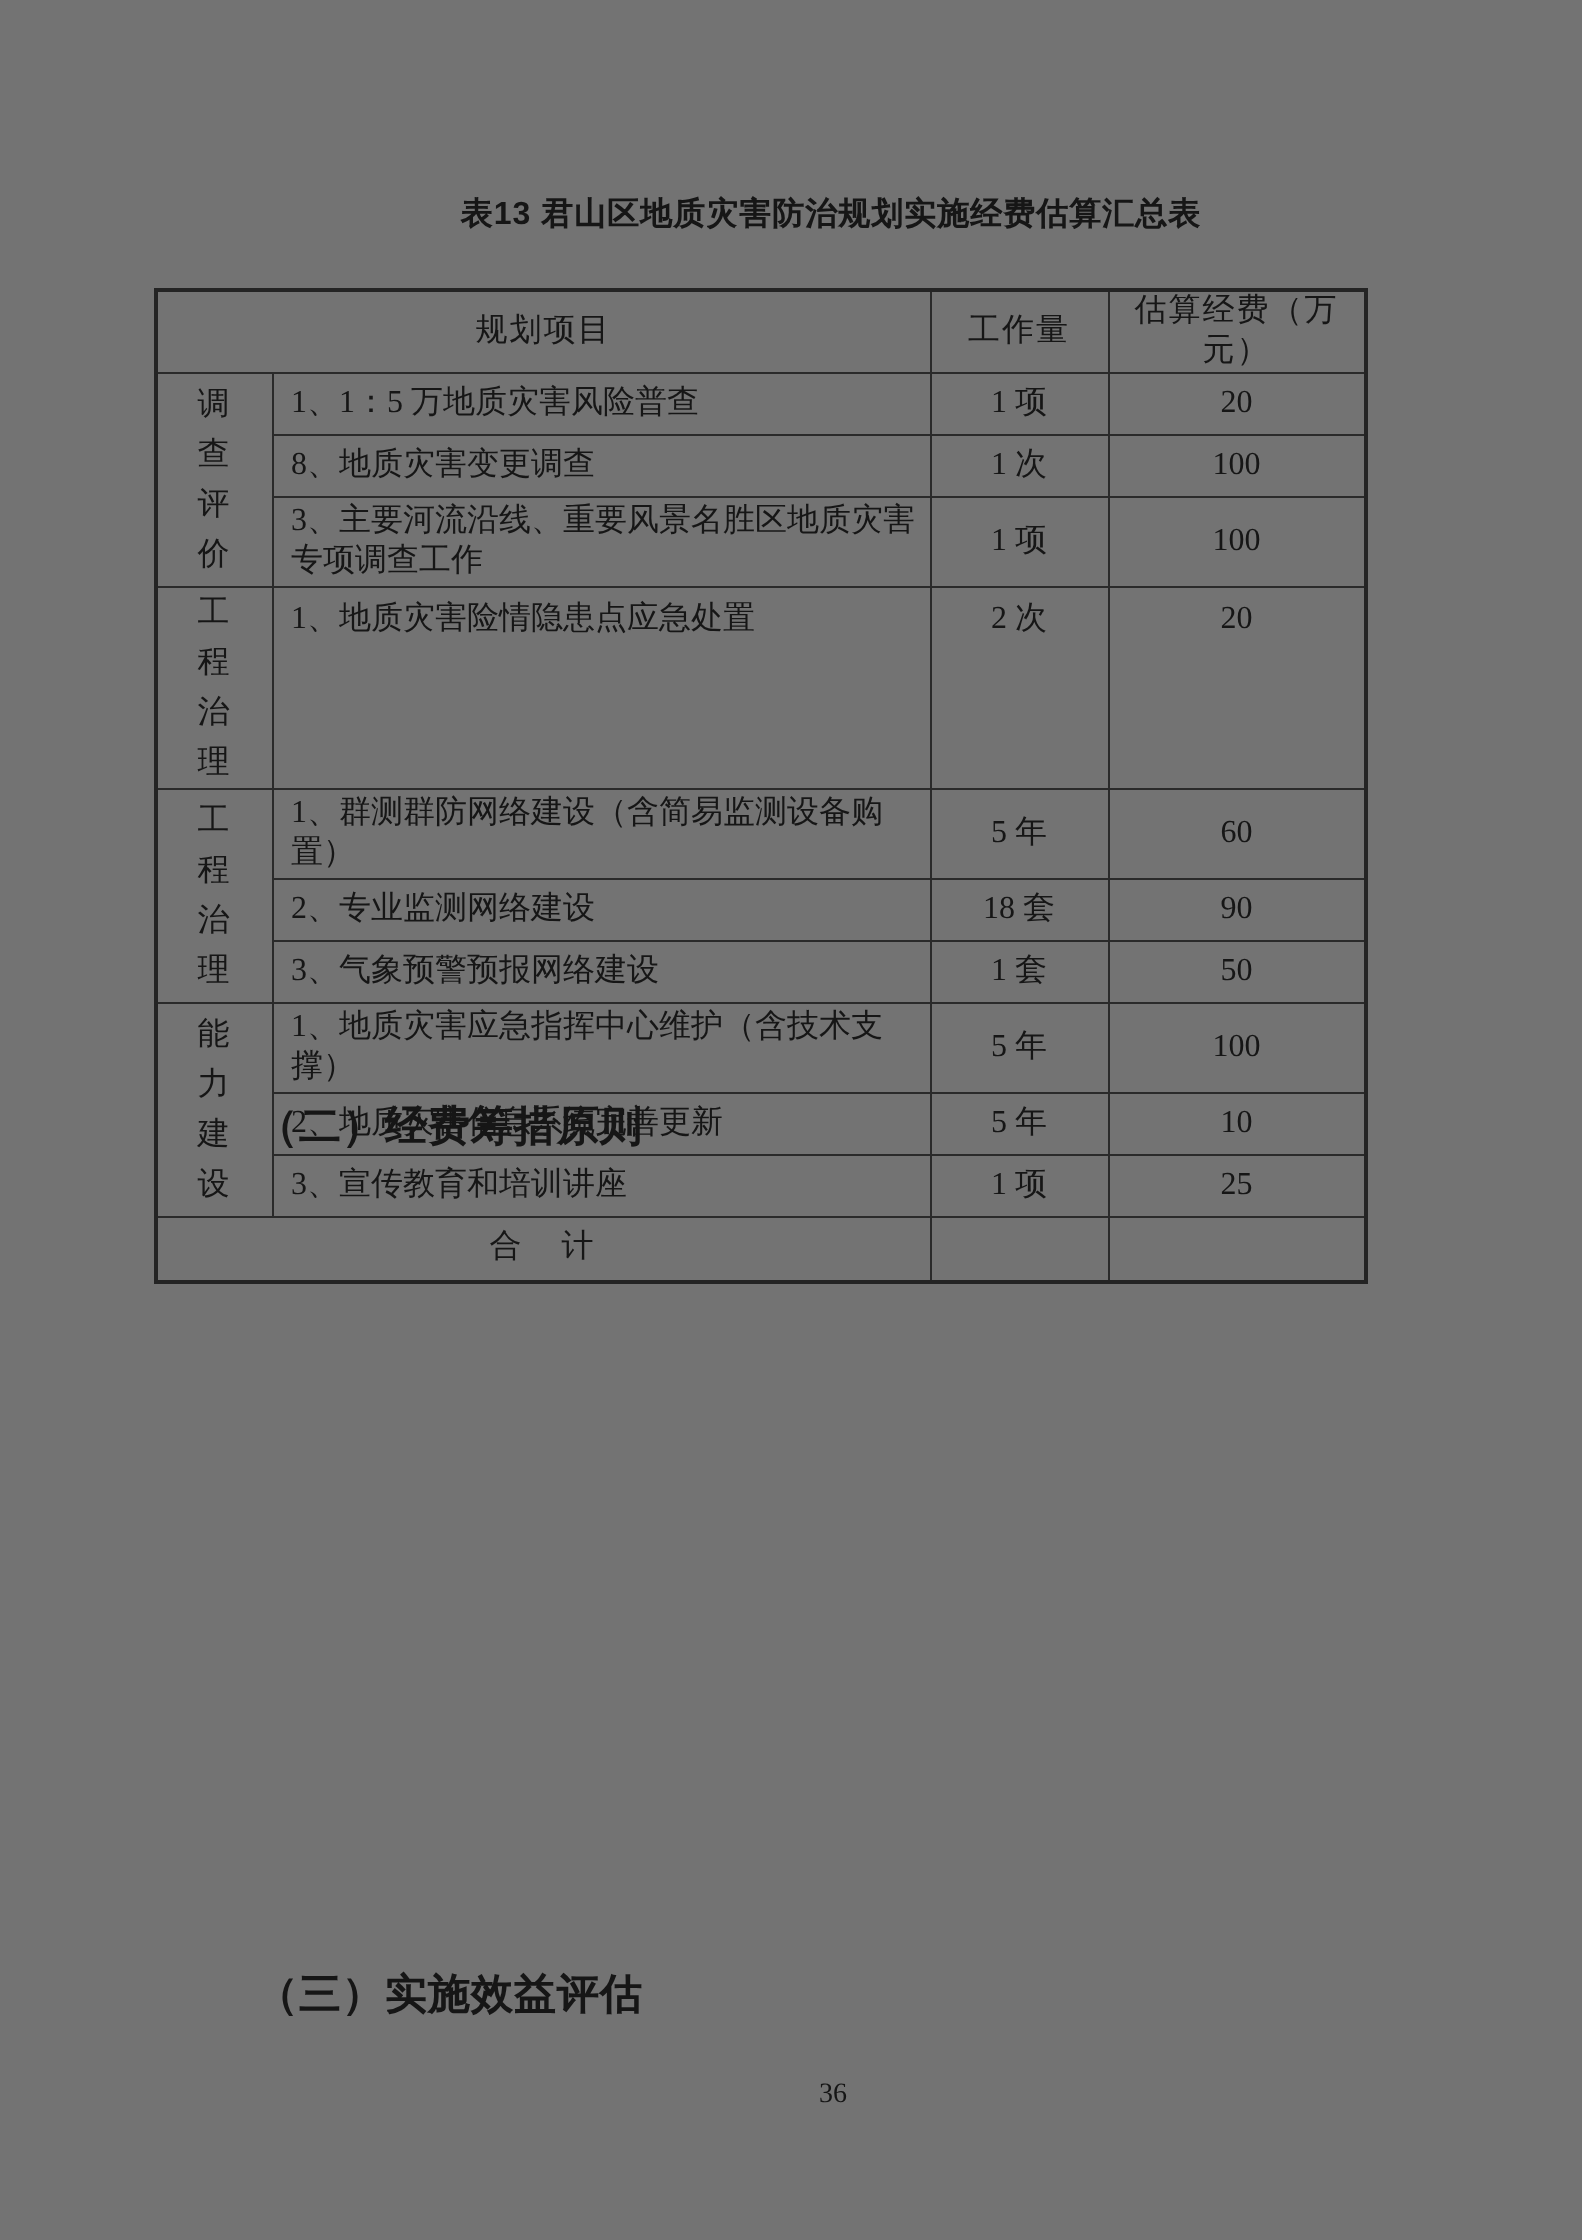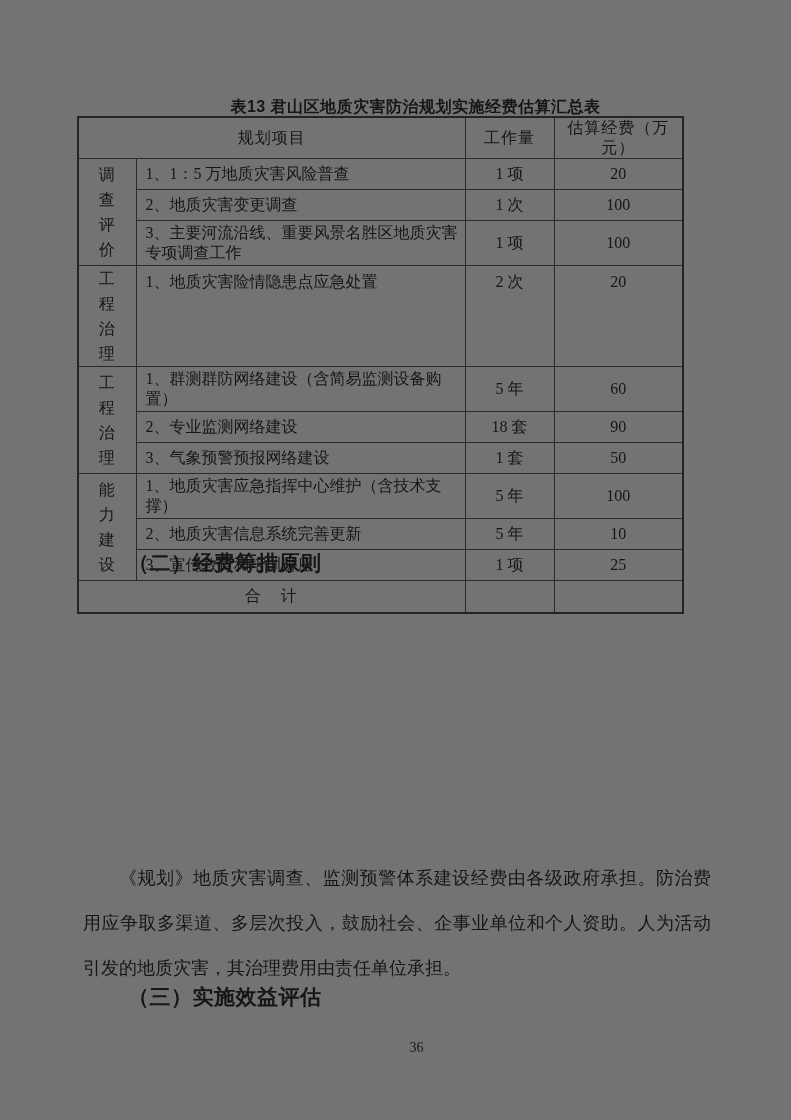--- a/index.html
+++ b/index.html
@@ -21,21 +21,21 @@
     width: 100%;
     padding-left: 40px;
     text-align: center;
     font-family: "Liberation Sans", "DejaVu Sans", sans-serif;
     font-weight: bold;
     font-size: 16px;
     letter-spacing: 0.5px;
   }
   table.doc-table {
     position: absolute;
-    top: 116px;
+    top: 144px;
     left: 77px;
     width: 605px;
     border-collapse: collapse;
     table-layout: fixed;
     font-size: 16px;
     line-height: 20px;
     border: 2px solid #242424;
   }
   .doc-table th, .doc-table td {
     border: 1px solid #2a2a2a;
@@ -115,21 +115,21 @@
         <th>估算经费（万元）</th>
       </tr>
 
       <tr class="r-single">
         <td class="group" rowspan="3">调查评价</td>
         <td class="item">1、1：5 万地质灾害风险普查</td>
         <td class="c">1 项</td>
         <td class="c">20</td>
       </tr>
       <tr class="r-single">
-        <td class="item">2、地质灾害变更调查</td>
+        <td class="item">8、地质灾害变更调查</td>
         <td class="c">1 次</td>
         <td class="c">100</td>
       </tr>
       <tr class="r-double">
         <td class="item">3、主要河流沿线、重要风景名胜区地质灾害专项调查工作</td>
         <td class="c">1 项</td>
         <td class="c">100</td>
       </tr>
 
       <tr class="r-tall">
@@ -177,19 +177,18 @@
         <td class="total-label" colspan="2">合　计</td>
         <td class="c"></td>
         <td class="c"></td>
       </tr>
     </tbody>
   </table>
 
   <div class="heading h-funding">（二）经费筹措原则</div>
 
 
-  <p class="body-para para-2">《规划》地质灾害调查、监测预警体系建设经费由各级政府承担。防治费用应争取多渠道、多层次投入，鼓励社会、企事业单位和个人资助。人为活动引发的地质灾害，其治理费用由责任单位承担。</p>
 
   <div class="heading h-benefit">（三）实施效益评估</div>
 
   <div class="page-number">36</div>
 
 </div>
 
 </body></html>

